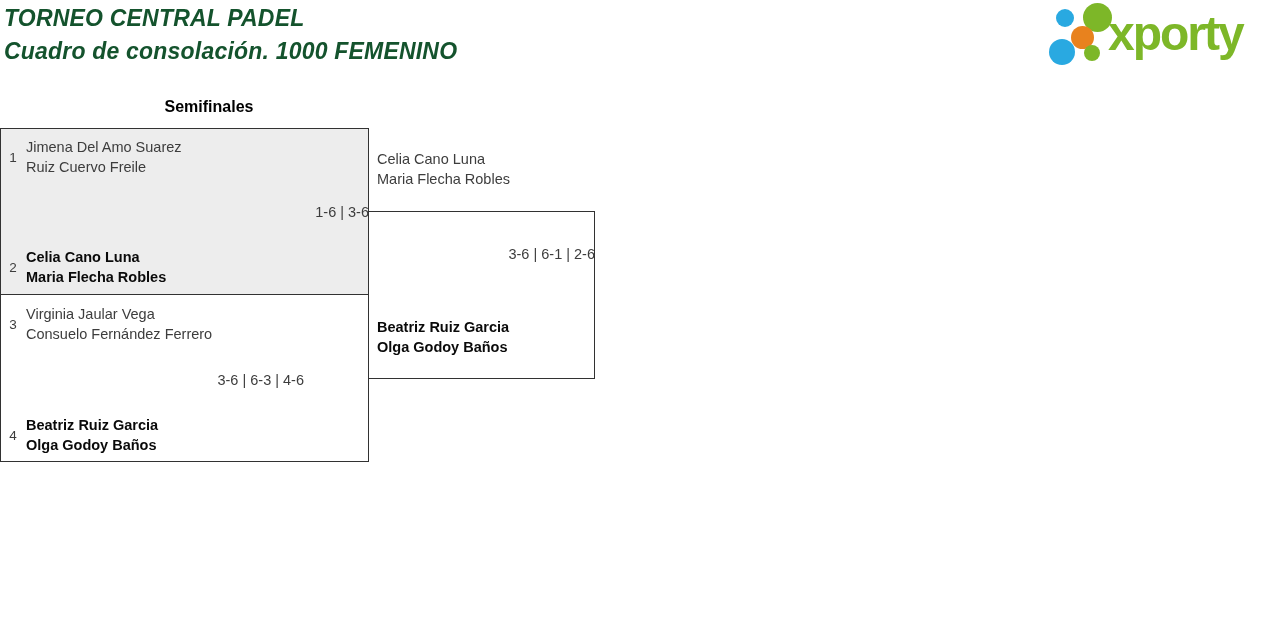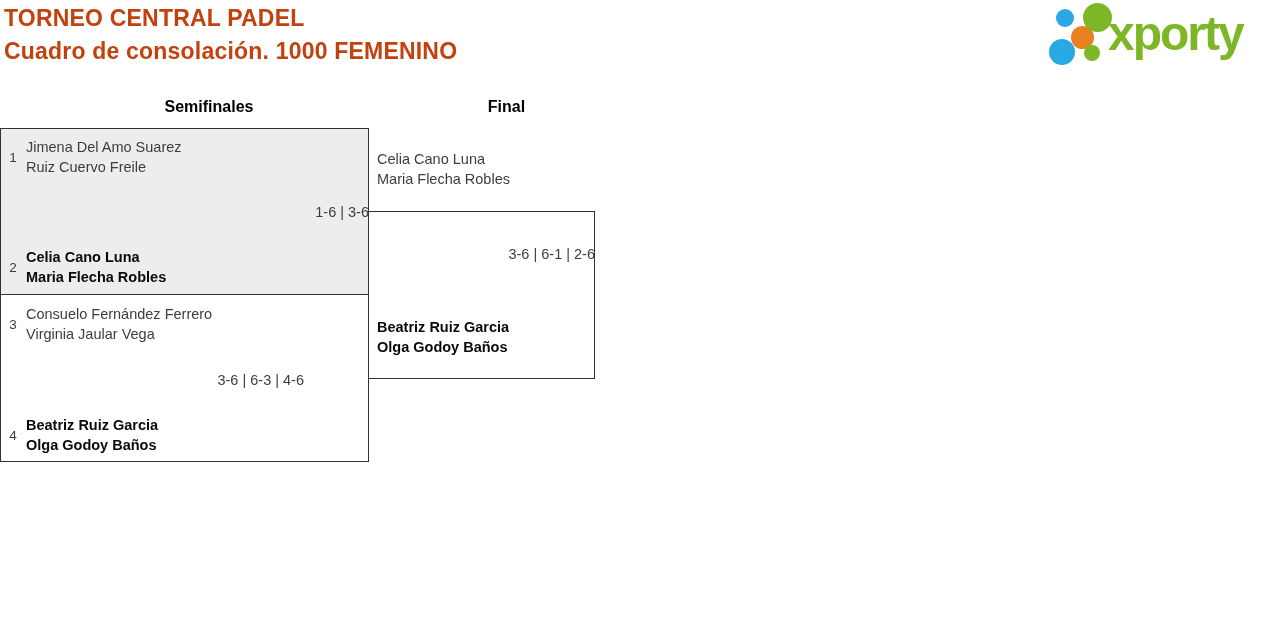--- a/index.html
+++ b/index.html
@@ -21,23 +21,24 @@
     background: #ffffff;
     overflow: hidden;
   }
 
   
   .title-line {
     position: absolute;
     left: 4px;
     font-size: 23px;
     font-weight: 700;
-    color: #c2410c;
+    color: #14532d;
     letter-spacing: 0.2px;
     white-space: nowrap;
+    font-style: italic;
   }
   .title-line.l1 { top: 5px; }
   .title-line.l2 { top: 38px; }
 
   .logo { position: absolute; left: 1045px; top: 0; width: 235px; height: 72px; }
   .dot { position: absolute; border-radius: 50%; }
   .dot.blue-small  { left: 11px; top: 9px;  width: 18px; height: 18px; background: var(--brand-blue); }
   .dot.green-large { left: 38px; top: 3px;  width: 29px; height: 29px; background: var(--brand-green); }
   .dot.orange-mid  { left: 26px; top: 26px; width: 23px; height: 23px; background: var(--brand-orange); }
   .dot.blue-large  { left: 4px;  top: 39px; width: 26px; height: 26px; background: var(--brand-blue); }
@@ -128,42 +129,41 @@
   <div class="logo">
     <span class="dot blue-small"></span>
     <span class="dot green-large"></span>
     <span class="dot orange-mid"></span>
     <span class="dot blue-large"></span>
     <span class="dot green-small"></span>
     <span class="wordmark">xporty</span>
   </div>
 
   <div class="round-header sf">Semifinales</div>
-  <div class="round-header fi">Final</div>
 
   <div class="match-box m1"></div>
   <div class="match-box m2"></div>
   <div class="match-box mf"></div>
 
   <div class="seed s1">1</div>
   <div class="team sf1-top">
     <div>Jimena Del Amo Suarez</div>
     <div>Ruiz Cuervo Freile</div>
   </div>
   <div class="score sc1">1-6 | 3-6</div>
   <div class="seed s2">2</div>
   <div class="team sf1-bottom winner">
     <div>Celia Cano Luna</div>
     <div>Maria Flecha Robles</div>
   </div>
 
   <div class="seed s3">3</div>
   <div class="team sf2-top">
+    <div>Virginia Jaular Vega</div>
     <div>Consuelo Fernández Ferrero</div>
-    <div>Virginia Jaular Vega</div>
   </div>
   <div class="score sc2">3-6 | 6-3 | 4-6</div>
   <div class="seed s4">4</div>
   <div class="team sf2-bottom winner">
     <div>Beatriz Ruiz Garcia</div>
     <div>Olga Godoy Baños</div>
   </div>
 
   <div class="team f-top">
     <div>Celia Cano Luna</div>

